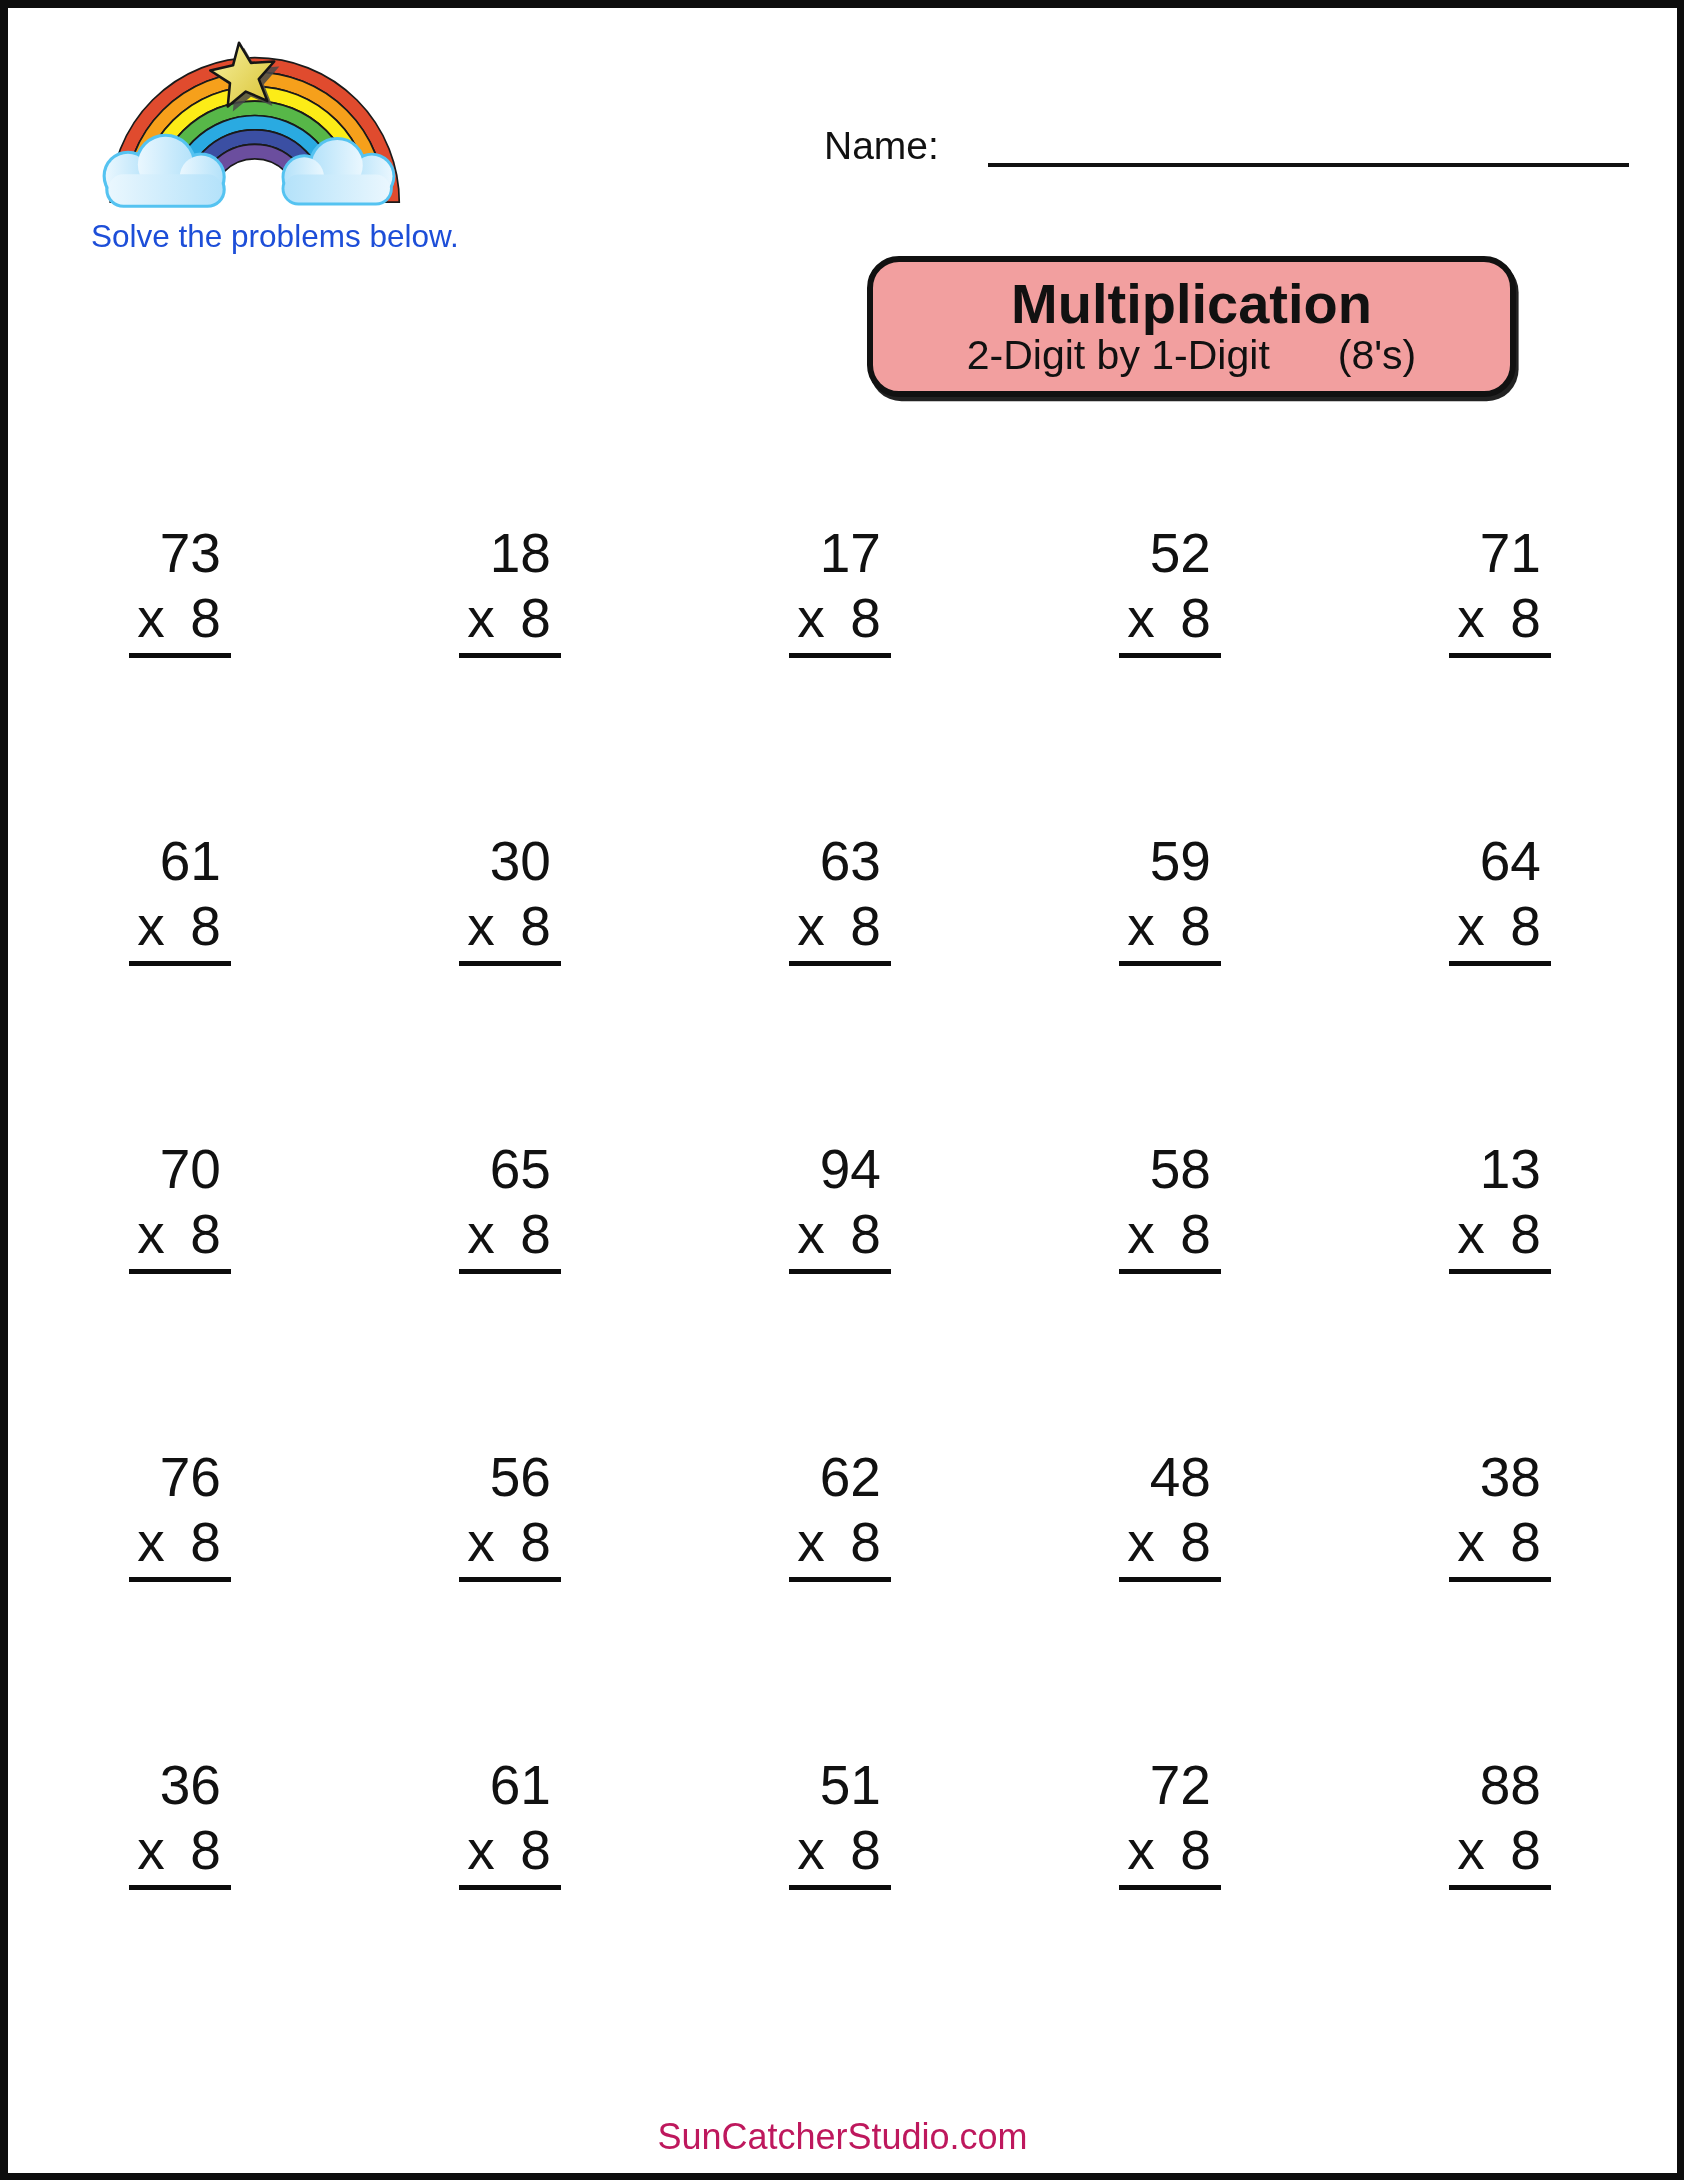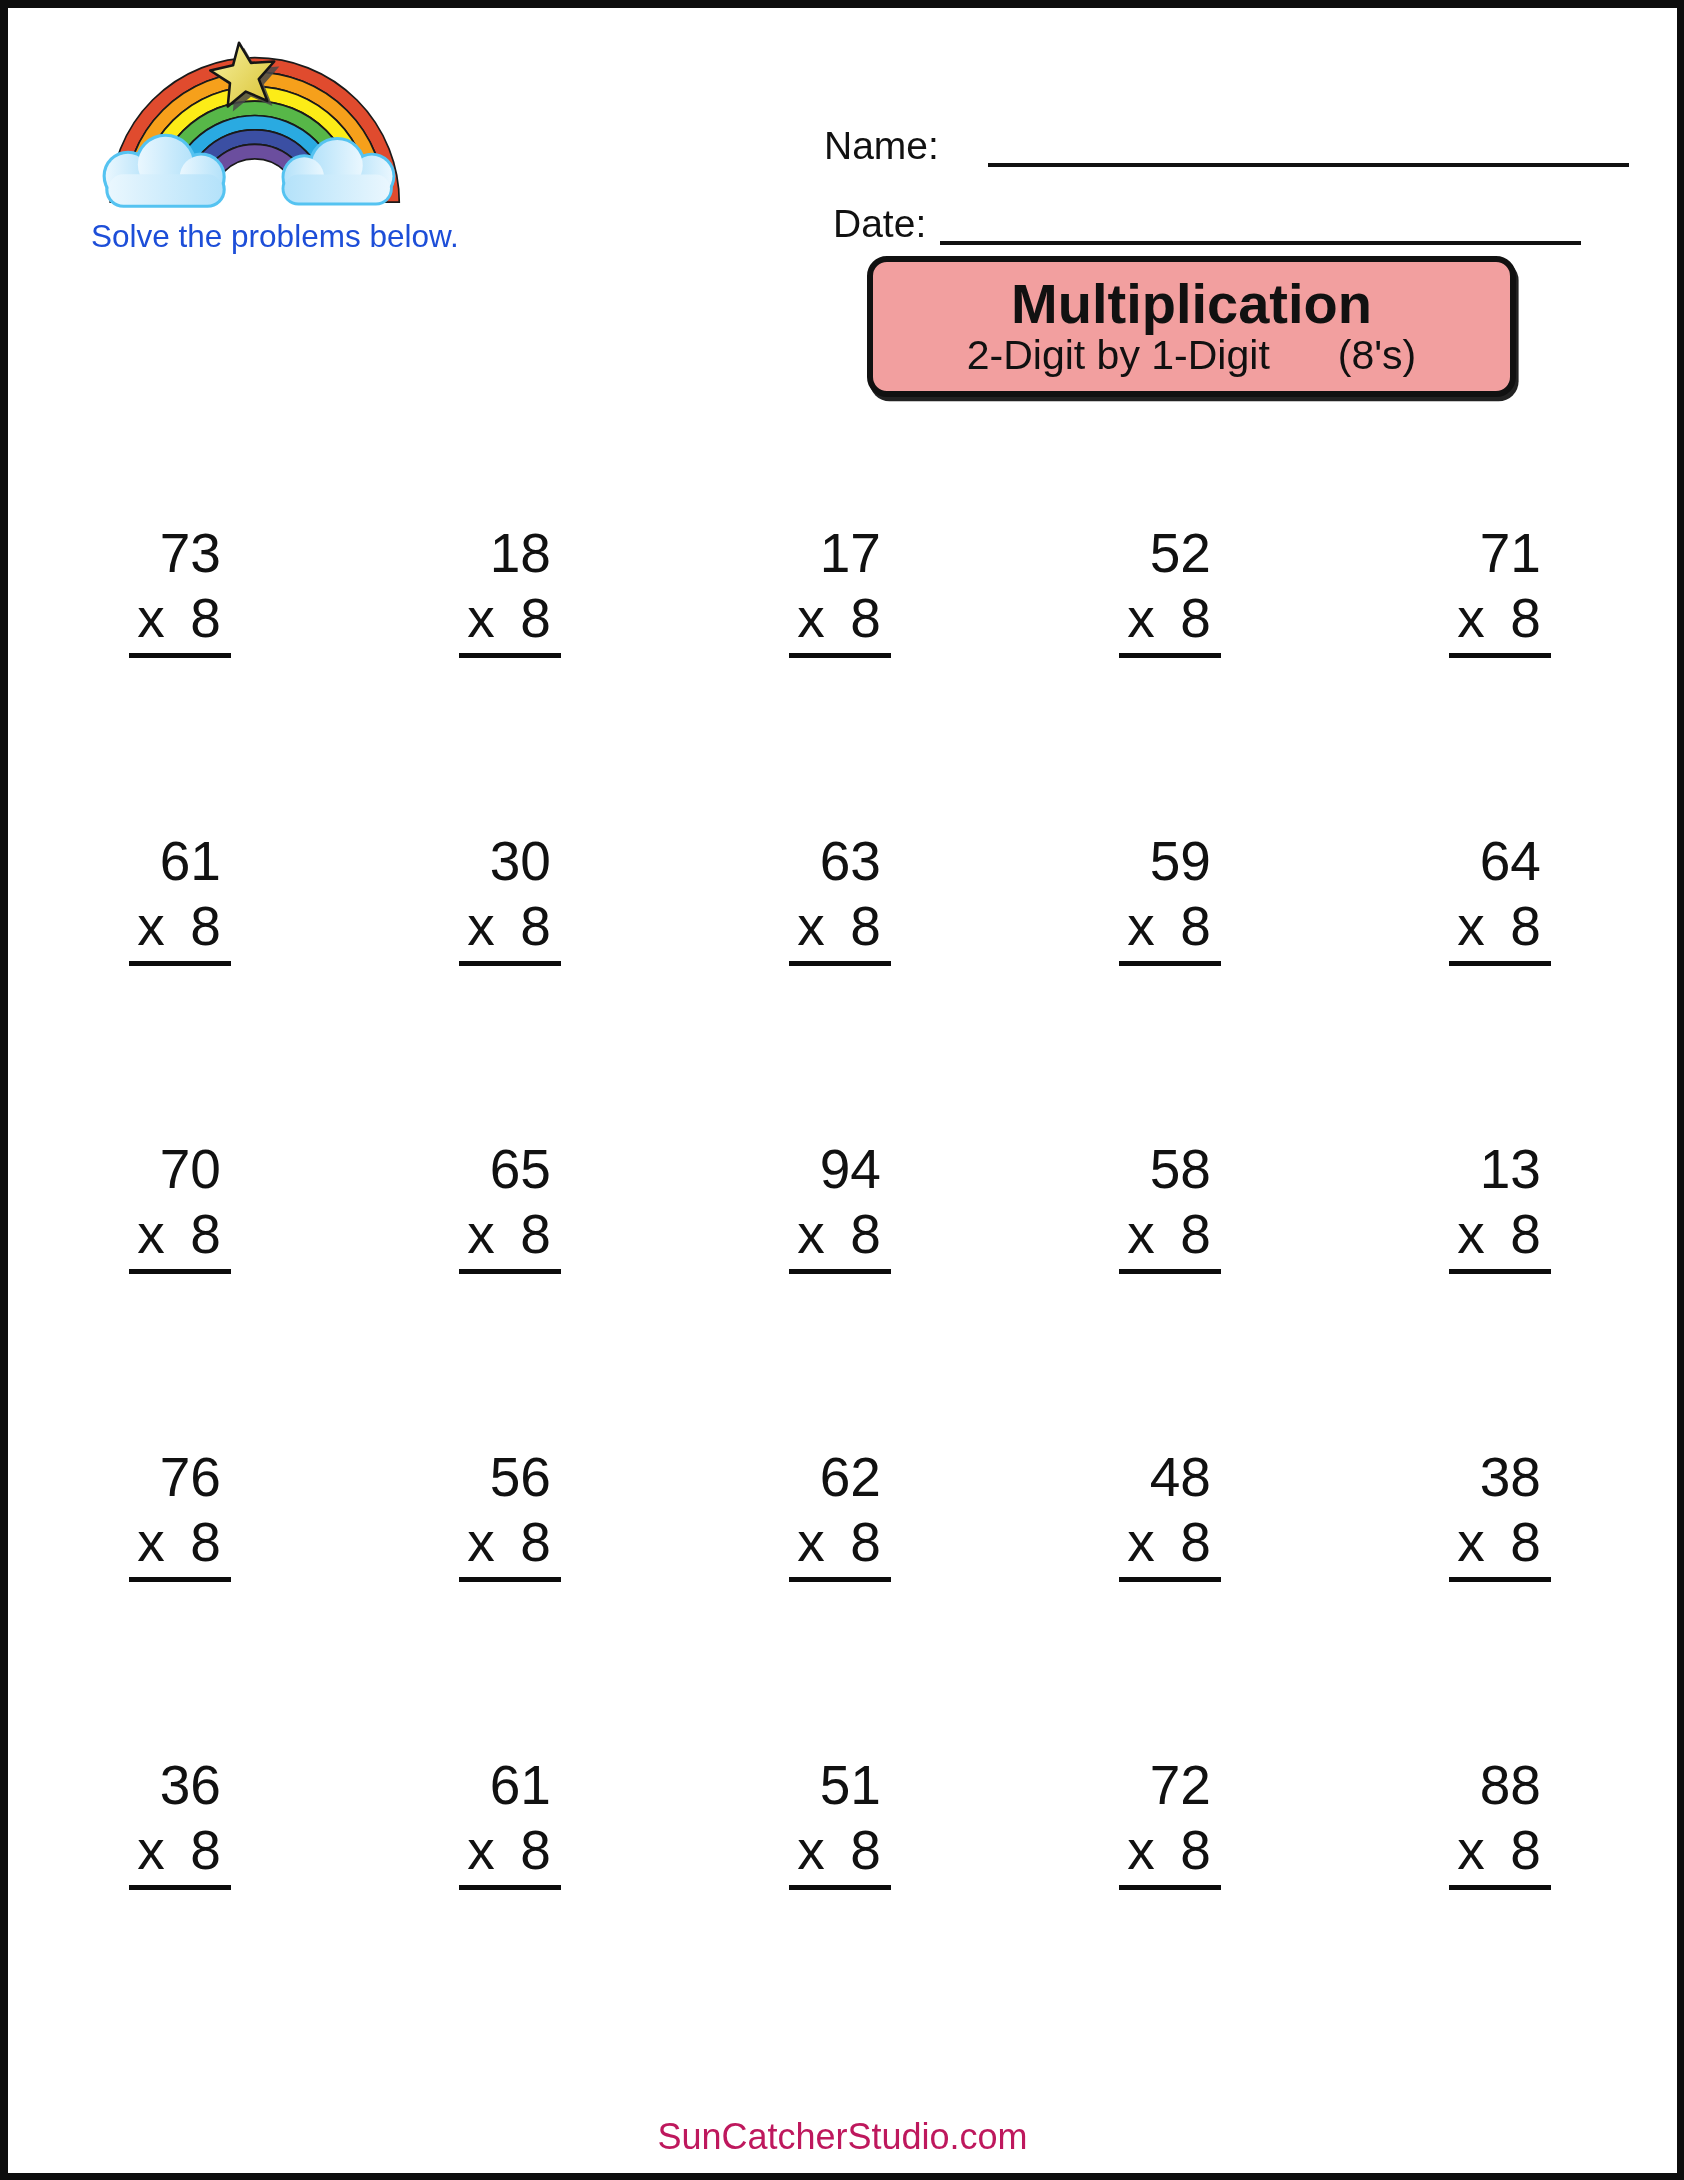--- a/index.html
+++ b/index.html
@@ -25,21 +25,21 @@
   .field-row .lbl{font-size:39px;line-height:1;padding-bottom:1.7px;}
   .field-row .write-line{width:641px;height:34px;margin-left:13.6px;border-bottom:4.3px solid #111;}
   .row-name{left:816px;top:118px;gap:36px;}
   .row-date{left:825px;top:196px;}
   
   .title-box{
     position:absolute;left:859px;top:248px;width:649px;height:141px;
     box-sizing:border-box;
     background:#f29f9f;
     border:6.8px solid #111;
-    border-radius:20px;
+    border-radius:32px;
     box-shadow:2.6px 4.3px 0 rgba(10,10,10,.9);
     display:flex;flex-direction:column;align-items:center;justify-content:center;
   }
   .title-box .t1{font-size:56px;font-weight:bold;line-height:1.05;}
   .title-box .t2{font-size:41px;line-height:1.1;display:flex;gap:29px;}
   .title-box .t2 .tag{margin-left:39px;text-align:right;}
   
   .problems-grid{
     position:absolute;left:51px;top:487px;
     display:grid;
@@ -120,24 +120,20 @@
       <use href="#cloud-shape" fill="url(#cloudGrad)"></use>
     </g>
   </svg>
 
   <div class="instruction">Solve the problems below.</div>
 
   <div class="field-row row-name">
     <span class="lbl">Name:</span>
     <span class="write-line"></span>
   </div>
-  <div class="field-row row-date">
-    <span class="lbl">Date:</span>
-    <span class="write-line"></span>
-  </div>
 
   <div class="title-box">
     <div class="t1">Multiplication</div>
     <div class="t2">
       <span>2-Digit by 1-Digit</span>
       <span class="tag">(8's)</span>
     </div>
   </div>
 
   <div class="problems-grid">

